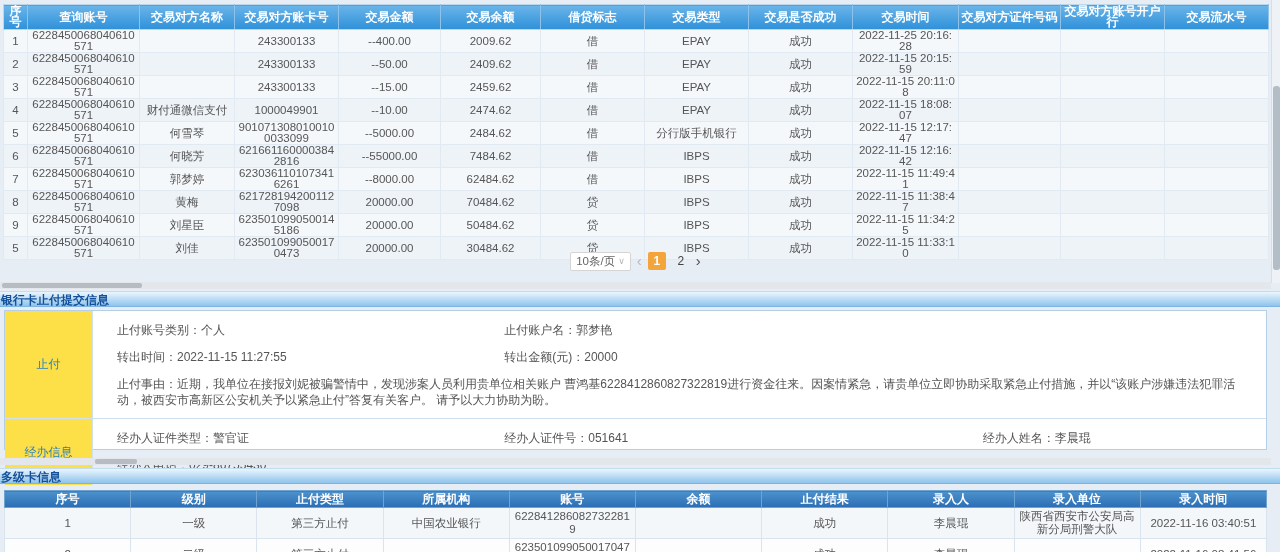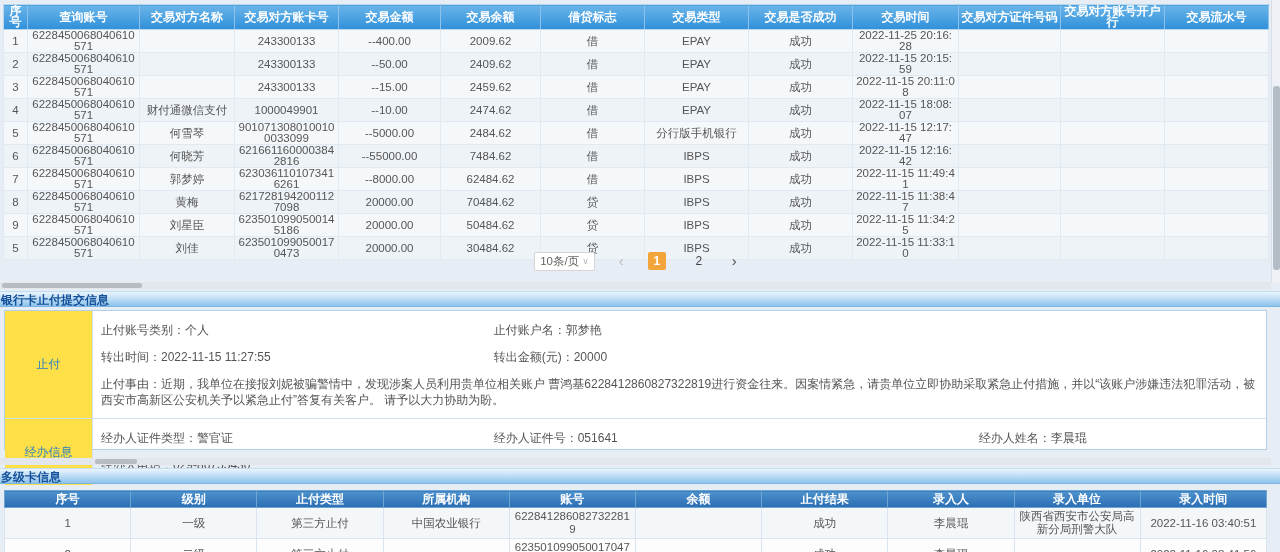--- a/index.html
+++ b/index.html
@@ -33,21 +33,21 @@
   #tx-table tbody tr:nth-child(even) td { background:#eef3f8; }
   #tx-table th:nth-child(1){width:24px;}  #tx-table th:nth-child(2){width:112px;}
   #tx-table th:nth-child(3){width:95px;}  #tx-table th:nth-child(4){width:104px;}
   #tx-table th:nth-child(5){width:102px;} #tx-table th:nth-child(6){width:100px;}
   #tx-table th:nth-child(7){width:104px;} #tx-table th:nth-child(8){width:104px;}
   #tx-table th:nth-child(9){width:104px;} #tx-table th:nth-child(10){width:106px;}
   #tx-table th:nth-child(11){width:102px;margin-left:15px;}#tx-table th:nth-child(12){width:104px;}
 
   
   #pager { position:absolute; top:250px; left:0; width:1271px; height:22px;
-           display:flex; align-items:center; justify-content:center; gap:24px; }
+           display:flex; align-items:center; justify-content:center; gap:6px; }
   .page-size {
     display:inline-flex; align-items:center; gap:3px;
     border:1px solid #d5d5d5; background:#fff; border-radius:2px;
     height:19px; padding:0 5px; color:#666; font-size:11.5px; cursor:pointer;
   }
   .page-size .caret { color:#b5b5b5; font-size:9px; }
   .pg-arrow { color:#b9b9b9; font-size:15px; line-height:18px; cursor:pointer; }
   .pg-arrow.next { color:#4d4d4d; }
   .pg-num { min-width:18px; height:18px; line-height:18px; text-align:center;
             font-size:12px; color:#444; cursor:pointer; border-radius:2px; }
@@ -73,21 +73,21 @@
   }
   #bar1 { top:291px; } #bar2 { top:468px; }
 
   
   #detail { position:absolute; top:310px; left:4px; width:1263px; height:140px;
             background:#fff; border:1px solid #b5cfe6; }
   .d-group { display:flex; }
   .d-group + .d-group { border-top:1px solid #cfe0ef; }
   .d-label { width:88px; flex:0 0 88px; display:flex; align-items:center; justify-content:center;
              color:#2e7fc1; font-size:12px; border-right:1px solid #cfe0ef; background:#fde047; }
-  .d-content { flex:1; padding:6px 10px 6px 8px; }
+  .d-content { flex:1; padding:6px 10px 6px 8px;margin-left:16px; }
   .d-row3 { display:grid; grid-template-columns:34% 42% 24%; padding:5px 0; }
   .d-row3 span { color:#555; }
   .d-reason { margin-top:3px; padding:2px 0 4px 0; color:#555; line-height:16px; }
 
   
   #multi-panel { position:absolute; top:490px; left:4px; width:1263px; }
   #mc-table { border:1px solid #7fa8cd; }
   #mc-table th {
     background: linear-gradient(#4d92cc, #2a6db4);
     color:#fff; font-weight:bold; font-size:12px; height:17px;

